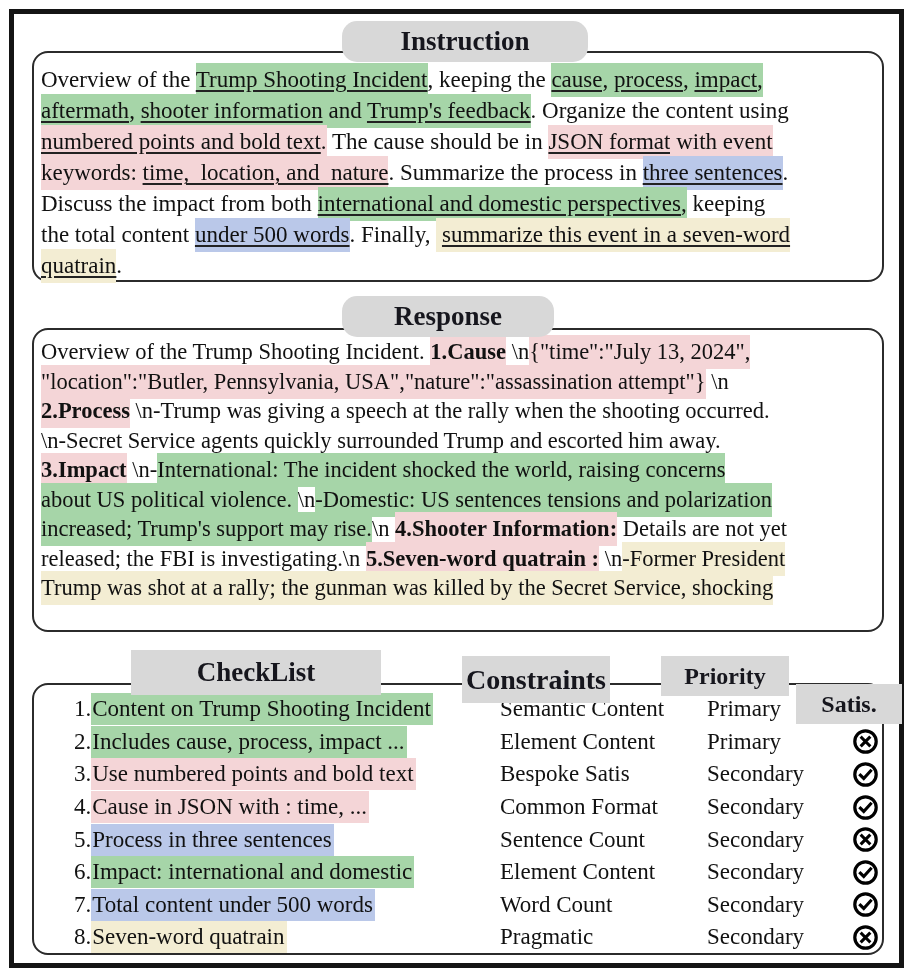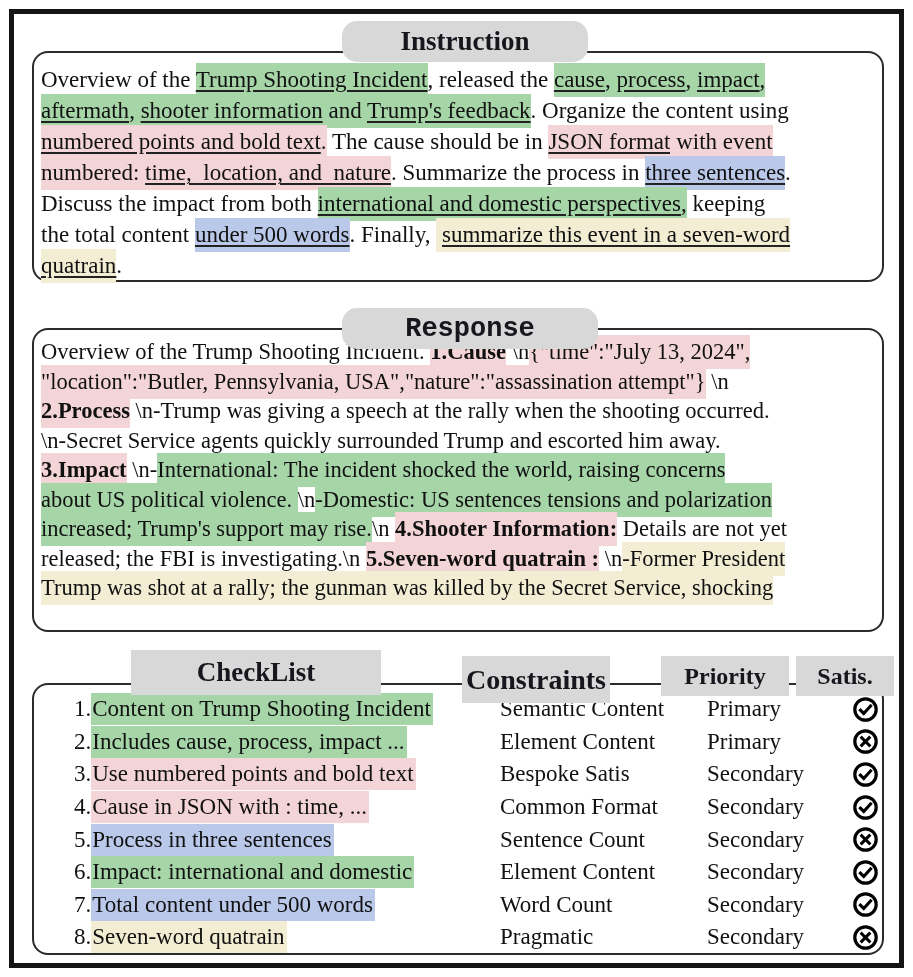--- a/index.html
+++ b/index.html
@@ -19,26 +19,26 @@
   .panel-response    { top:328px; height:304px; }
   .panel-checklist   { top:683px; height:272px; }
 
   .badge {
     position:absolute; z-index:2; background:var(--c-badge,#d8d8d8);
     display:flex; align-items:center; justify-content:center;
     font-weight:700; color:#16161d;
   }
   .badge-pill { border-radius:15px; font-size:27px; }
   .badge-instruction { left:342px; top:21px;  width:246px; height:41px; }
-  .badge-response    { left:342px; top:308px; width:256px; height:41px;font-family:Liberation Mono, monospace; }
+  .badge-response    { left:342px; top:296px; width:212px; height:41px; }
   .badge-sq { border-radius:0; }
   .badge-checklist   { left:131px; top:650px; width:250px; height:45px; font-size:27px; }
   .badge-constraints { left:462px; top:656px; width:148px; height:47px; font-size:28px; }
   .badge-priority    { left:661px; top:656px; width:128px; height:40px; font-size:24px; }
-  .badge-satis       { left:796px; top:656px; width:98px;  height:40px; font-size:24px; }
+  .badge-satis       { left:796px; top:684px; width:106px;  height:40px; font-size:24px; }
 
   .ptext { box-sizing:border-box; }
   .panel-instruction .ptext { padding:11px 4px 0 7px; font-size:23px;   }
   .panel-instruction .tline { line-height:31px;  height:31px; }
   .panel-response   .ptext  { padding:7px 4px 0 7px;  font-size:22.5px; }
   .panel-response   .tline  { line-height:29.5px; height:29.5px; }
   .tline { white-space:pre; }
 
   .hl { padding:4px 0 5px 0; }
   .hl-green  { background:var(--c-green,#a6d5a8); }
@@ -58,24 +58,24 @@
   .cl-icon svg { display:block; }
 </style>
 </head>
 <body>
 
 <div class="fig">
   <div class="frame"></div>
 
   <section class="panel panel-instruction">
     <div class="ptext">
-        <div class="tline"><span>Overview of the </span><span class="hl hl-green ul">Trump Shooting Incident</span><span>, released the </span><span class="hl hl-green ul">cause</span><span class="hl hl-green">, </span><span class="hl hl-green ul">process</span><span class="hl hl-green">, </span><span class="hl hl-green ul">impact</span><span class="hl hl-green">,</span></div>
+        <div class="tline"><span>Overview of the </span><span class="hl hl-green ul">Trump Shooting Incident</span><span>, keeping the </span><span class="hl hl-green ul">cause</span><span class="hl hl-green">, </span><span class="hl hl-green ul">process</span><span class="hl hl-green">, </span><span class="hl hl-green ul">impact</span><span class="hl hl-green">,</span></div>
         <div class="tline"><span class="hl hl-green ul">aftermath</span><span class="hl hl-green">, </span><span class="hl hl-green ul">shooter information</span><span class="hl hl-green"> and </span><span class="hl hl-green ul">Trump's feedback</span><span>. Organize the content using</span></div>
         <div class="tline"><span class="hl hl-pink ul">numbered points and bold text</span><span class="hl hl-pink">.</span><span> The cause should be in </span><span class="hl hl-pink ul">JSON format</span><span class="hl hl-pink"> with event</span></div>
-        <div class="tline"><span class="hl hl-pink">numbered: </span><span class="hl hl-pink ul">time,  location, and  nature</span><span>. Summarize the process in </span><span class="hl hl-blue ul">three sentences</span><span>.</span></div>
+        <div class="tline"><span class="hl hl-pink">keywords: </span><span class="hl hl-pink ul">time,  location, and  nature</span><span>. Summarize the process in </span><span class="hl hl-blue ul">three sentences</span><span>.</span></div>
         <div class="tline"><span>Discuss the impact from both </span><span class="hl hl-green ul">international and domestic perspectives</span><span class="hl hl-green">,</span><span> keeping</span></div>
         <div class="tline"><span>the total content </span><span class="hl hl-blue ul">under 500 words</span><span>. Finally, </span><span class="hl hl-yellow"> </span><span class="hl hl-yellow ul">summarize this event in a seven-word</span></div>
         <div class="tline"><span class="hl hl-yellow ul">quatrain</span><span>.</span></div>
       </div>
   </section>
   <div class="badge badge-pill badge-instruction">
     <span>Instruction</span>
   </div>
 
   <section class="panel panel-response">

